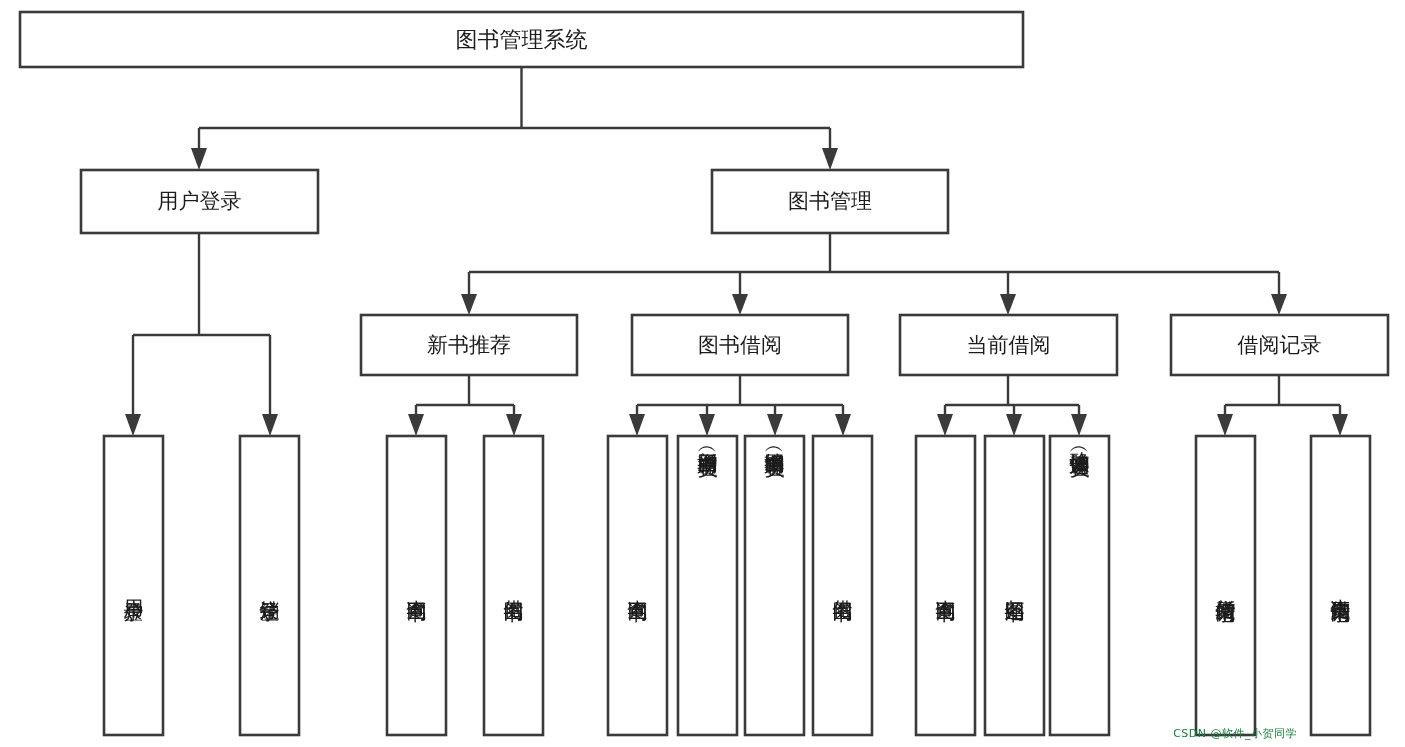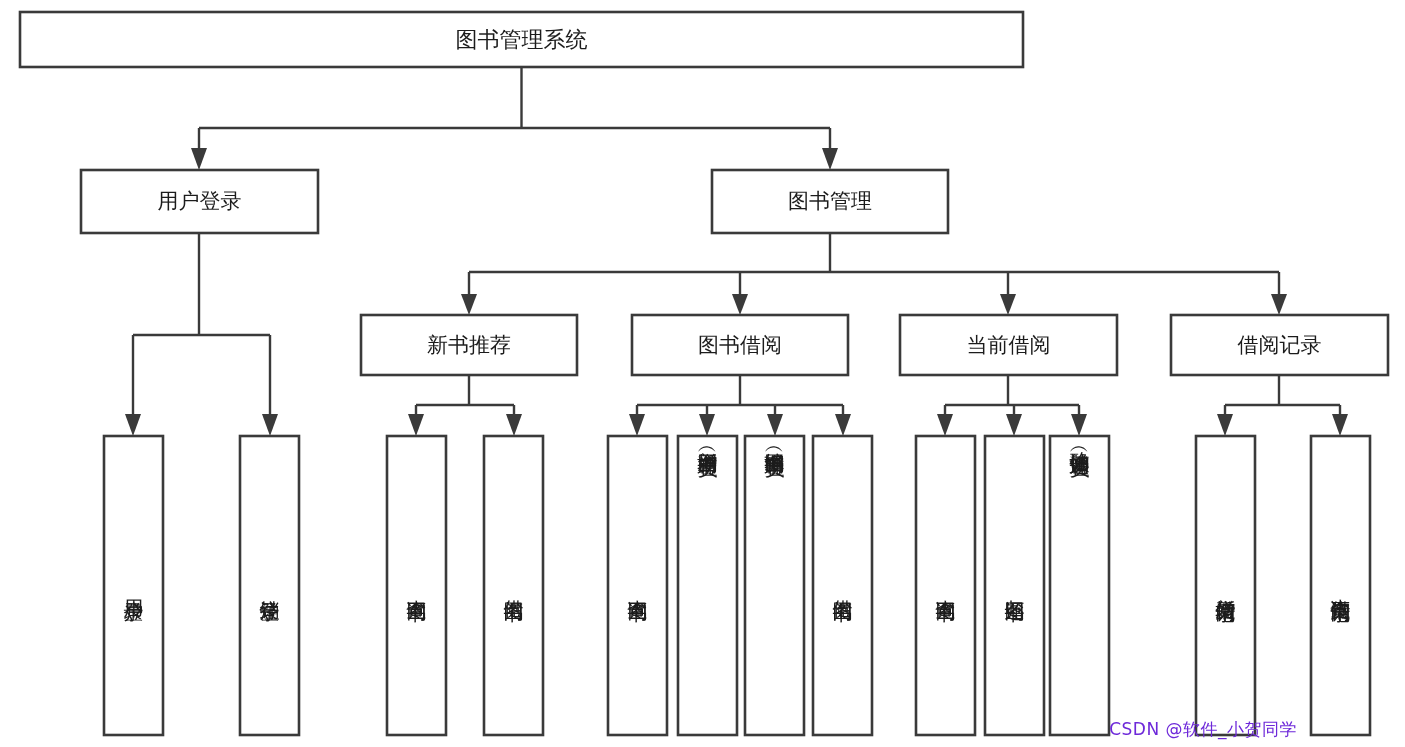--- a/index.html
+++ b/index.html
@@ -79,22 +79,22 @@
     color: #1c1c1c;
     letter-spacing: 1px;
     white-space: nowrap;
     text-align: center;
   }
   #watermark {
     position: absolute;
     right: 10px;
     bottom: 6px;
     font-family: "DejaVu Sans", "Liberation Sans", sans-serif;
-    font-size: 17px;
-    color: #6d28d9;
+    font-size: 11px;
+    color: #15803d;
     white-space: nowrap;
     letter-spacing: 0.5px;
   }
 </style>
 </head>
 <body>
 
 <div id="diagram-root">
 
   <svg id="flowchart" viewBox="0 0 1405 747">

